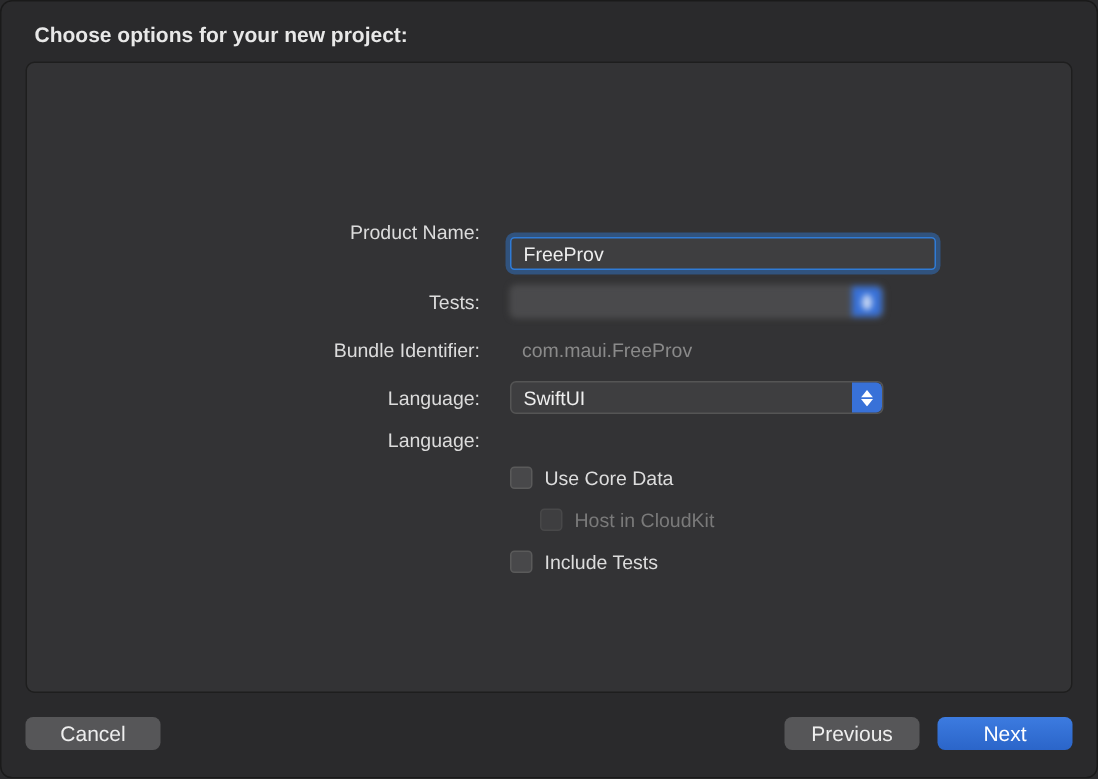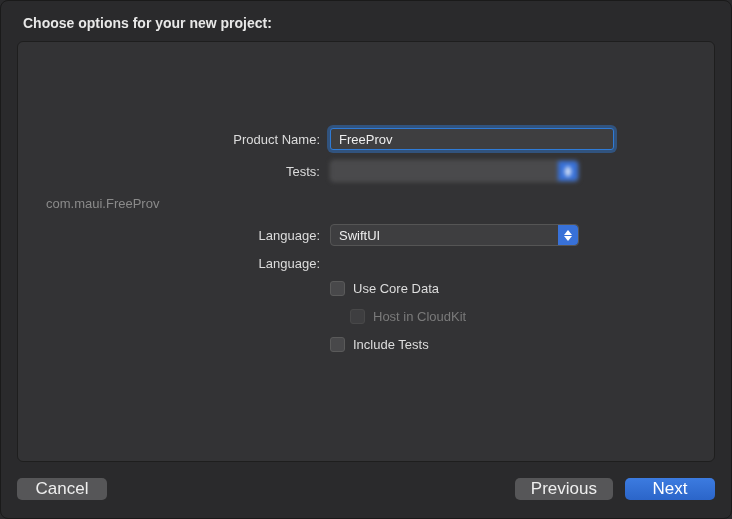--- a/index.html
+++ b/index.html
@@ -35,35 +35,36 @@
     position: relative;
   }
   .form {
     display: flex; flex-direction: column;
     gap: 10px;
     padding: 0 20px;
   }
   .row {
     display: flex;
     align-items: center;
-    gap: 10px;
+    gap: 20px;
   }
   .label {
     width: 282px;
     text-align: right;
     color: #dcdcdc;
   }
   .static-val {
     color: #8a8a8a;
     padding-left: 8px;
     height: 22px; display:flex; align-items:center;
   }
   .field-wrap {
     width: 284px;
     position: relative;
+    margin-top: 30px;
   }
   input.textfield {
     width: 100%;
     height: 22px;
     background: #3e3e40;
     border: 1px solid #555;
     border-radius: 3px;
     color: #eee;
     padding: 0 8px;
     font-size: 13px;
@@ -129,21 +130,21 @@
     padding-top: 12px;
   }
   .btn {
     height: 22px;
     min-width: 90px;
     padding: 0 16px;
     border-radius: 5px;
     border: none;
     background: #565658;
     color: #eee;
-    font-size: 17px;
+    font-size: 14px;
     display:flex; align-items:center; justify-content:center;
     cursor: default;
   }
   .btn.primary {
     background: #2f6fd6;
     background: linear-gradient(#3c7be0, #2b65c9);
     color: #fff;
   }
   .right-btns { display:flex; gap:12px; }
 </style>
@@ -174,20 +175,21 @@
               </svg>
             <svg width="8" height="5" viewBox="0 0 8 5">
                 <path d="M0 0 L4 5 L8 0 Z" fill="#fff"></path>
               </svg>
           </span>
         </div>
       </div>
 
 
       <div class="row">
+        <div class="label">Bundle Identifier:</div>
         <div class="static-val">com.maui.FreeProv</div>
       </div>
 
       <div class="row">
         <div class="label">Language:</div>
         <div class="popup">
           <span>SwiftUI</span>
           <span class="knob">
             <svg width="8" height="5" viewBox="0 0 8 5">
                 <path d="M0 5 L4 0 L8 5 Z" fill="#fff"></path>

